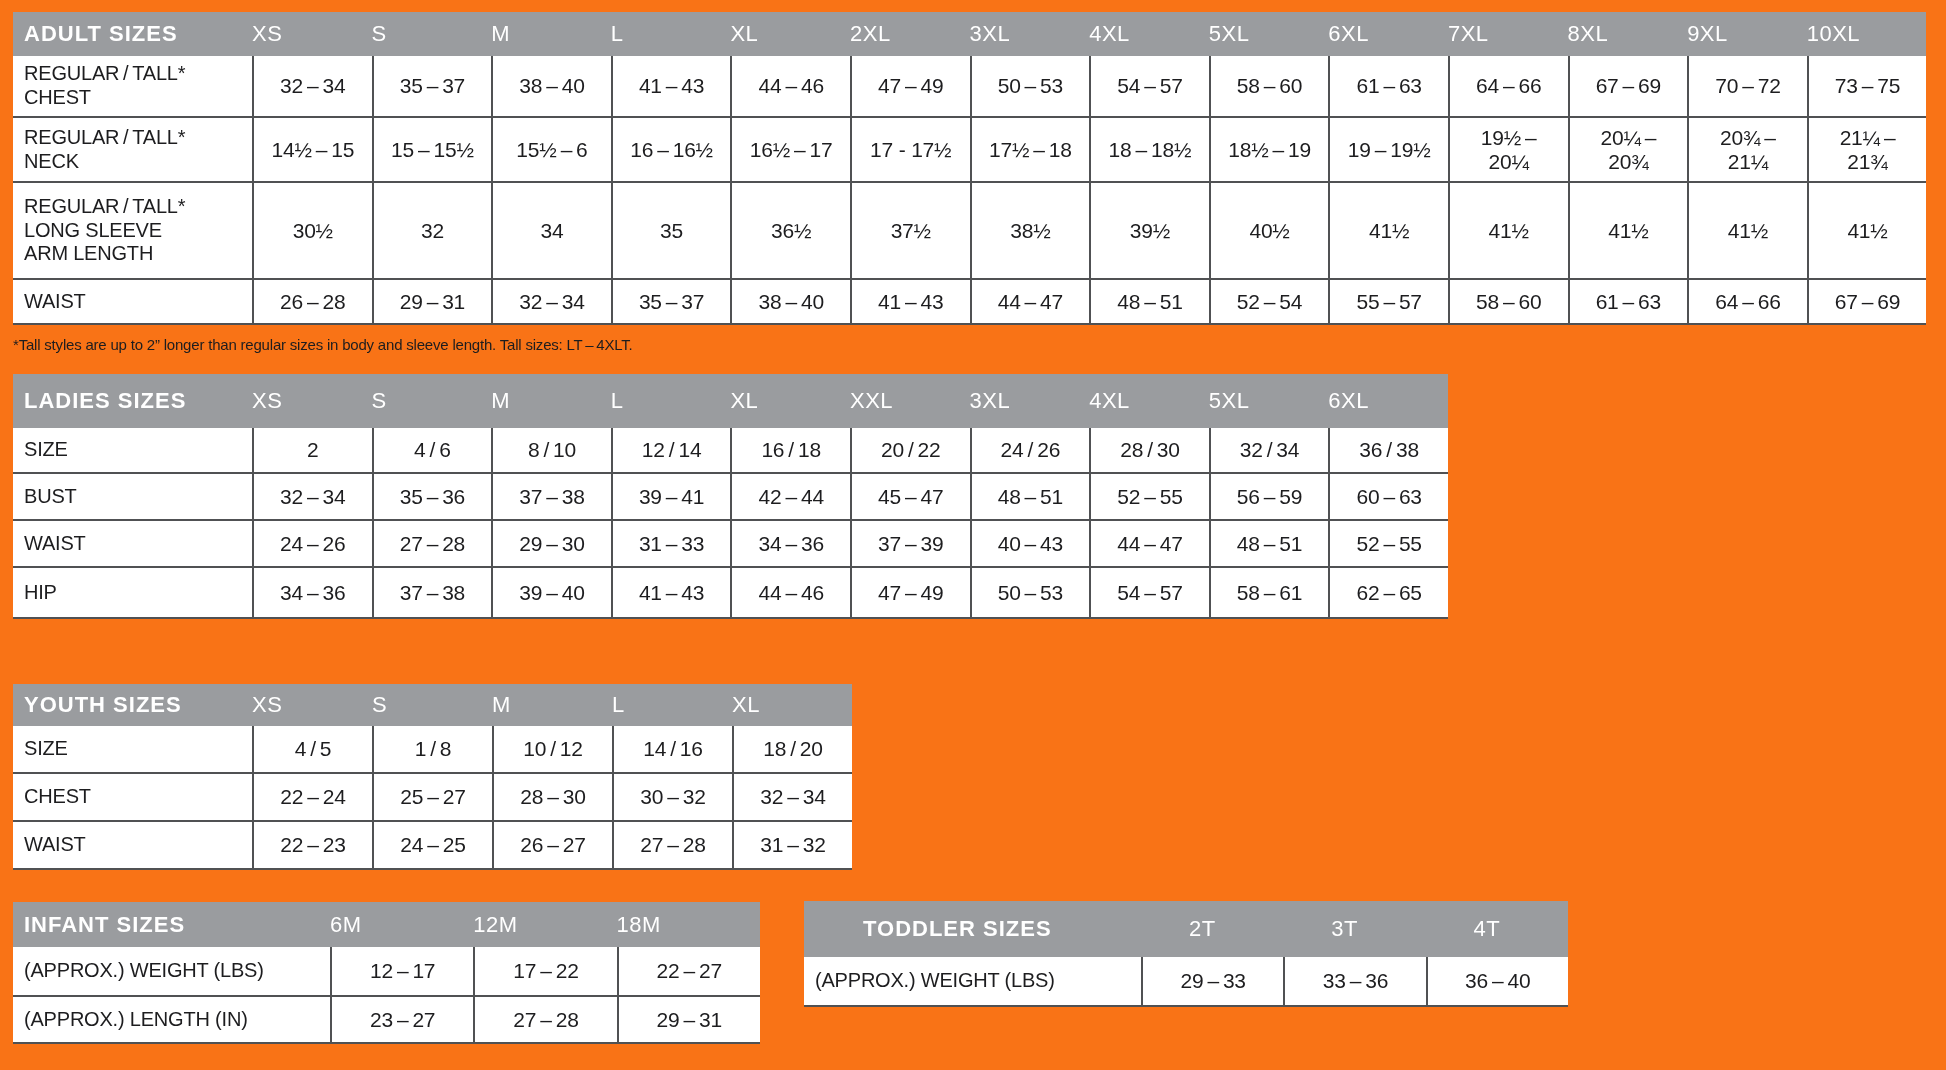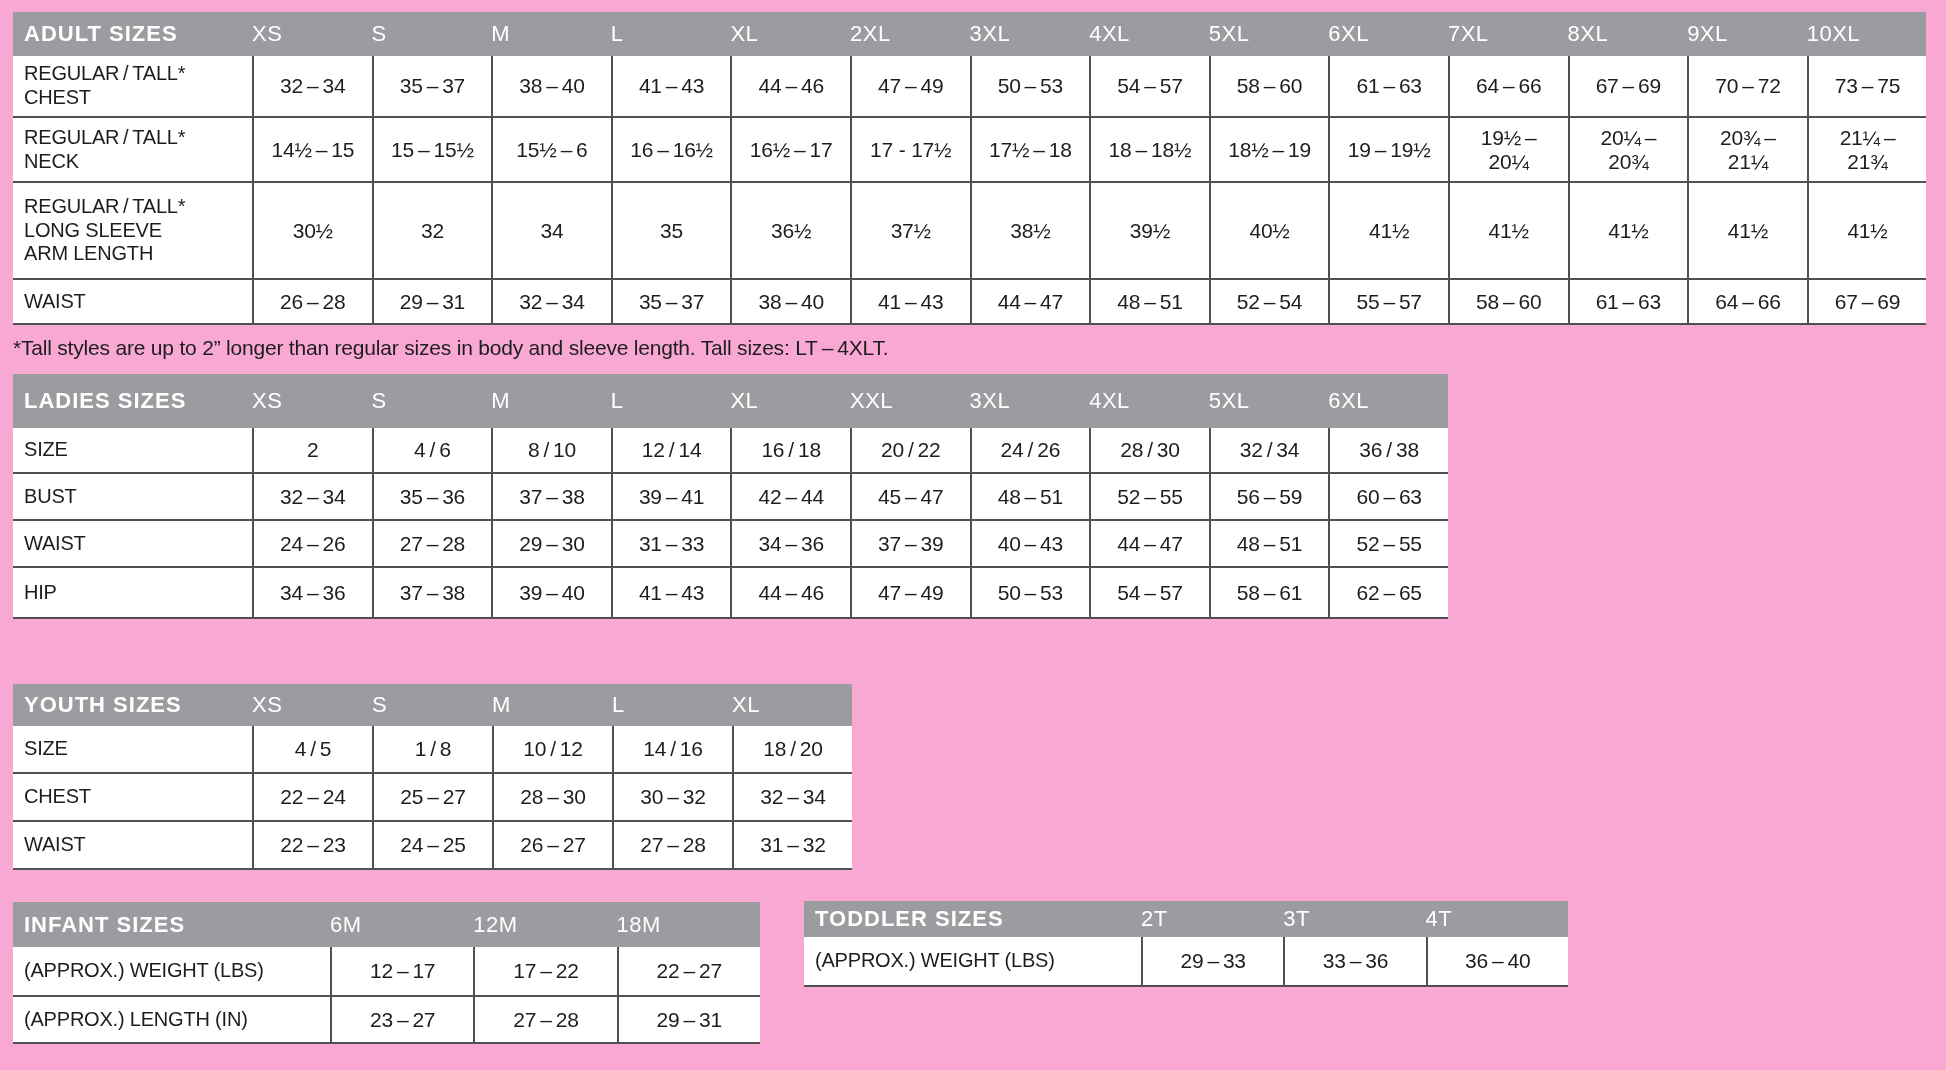--- a/index.html
+++ b/index.html
@@ -1,21 +1,21 @@
 <!DOCTYPE html>
 <html><head>
 <meta charset="utf-8">
 <style>
   * { box-sizing: border-box; margin: 0; padding: 0; }
   html,body { background:#ffffff; }
   .page {
     position: relative;
     width: 1946px;
     height: 1070px;
-    background: #f9a8d4;
+    background: #f97316;
     font-family: "Liberation Sans", "DejaVu Sans", sans-serif;
     color: #1d1d1f;
     overflow: hidden;
   }
   .table { position: absolute; }
   .thead {
     display: grid;
     align-items: center;
     background: #9a9c9f;
     color: #ffffff;
@@ -53,21 +53,21 @@
     font-size: 21px;
     white-space: pre-line;
     text-align: center;
     line-height: 1.12;
     letter-spacing: -0.2px;
   }
   .footnote {
     position: absolute;
     left: 13px;
     top: 336px;
-    font-size: 21px;
+    font-size: 15px;
     letter-spacing: -0.2px;
     color: #1d1d1f;
   }
 </style>
 </head>
 <body>
 
 <div class="page">
   <section class="table" style="left: 13px; top: 12px; width: 1913.4px;">
       <div class="thead" style="height: 44px; grid-template-columns: 239px repeat(14, 119.6px);">
@@ -280,21 +280,21 @@
         <div class="vcell">22 – 27</div>
       </div>
       <div class="trow" style="height: 47px; grid-template-columns: 317px repeat(3, 143.3px);">
         <div class="lcell">(APPROX.) LENGTH (IN)</div>
         <div class="vcell">23 – 27</div>
         <div class="vcell">27 – 28</div>
         <div class="vcell">29 – 31</div>
       </div>
     </section>
   <section class="table" style="left: 804px; top: 901px; width: 763.9px;">
-      <div class="thead" style="height: 36px; grid-template-columns: 337px repeat(3, 142.3px);">
+      <div class="thead" style="height: 56px; grid-template-columns: 337px repeat(3, 142.3px); padding-left: 48px;">
         <div class="title">TODDLER SIZES</div>
         <div class="hcell">2T</div>
         <div class="hcell">3T</div>
         <div class="hcell">4T</div>
       </div>
       <div class="trow" style="height: 50px; grid-template-columns: 337px repeat(3, 142.3px);">
         <div class="lcell">(APPROX.) WEIGHT (LBS)</div>
         <div class="vcell">29 – 33</div>
         <div class="vcell">33 – 36</div>
         <div class="vcell">36 – 40</div>

